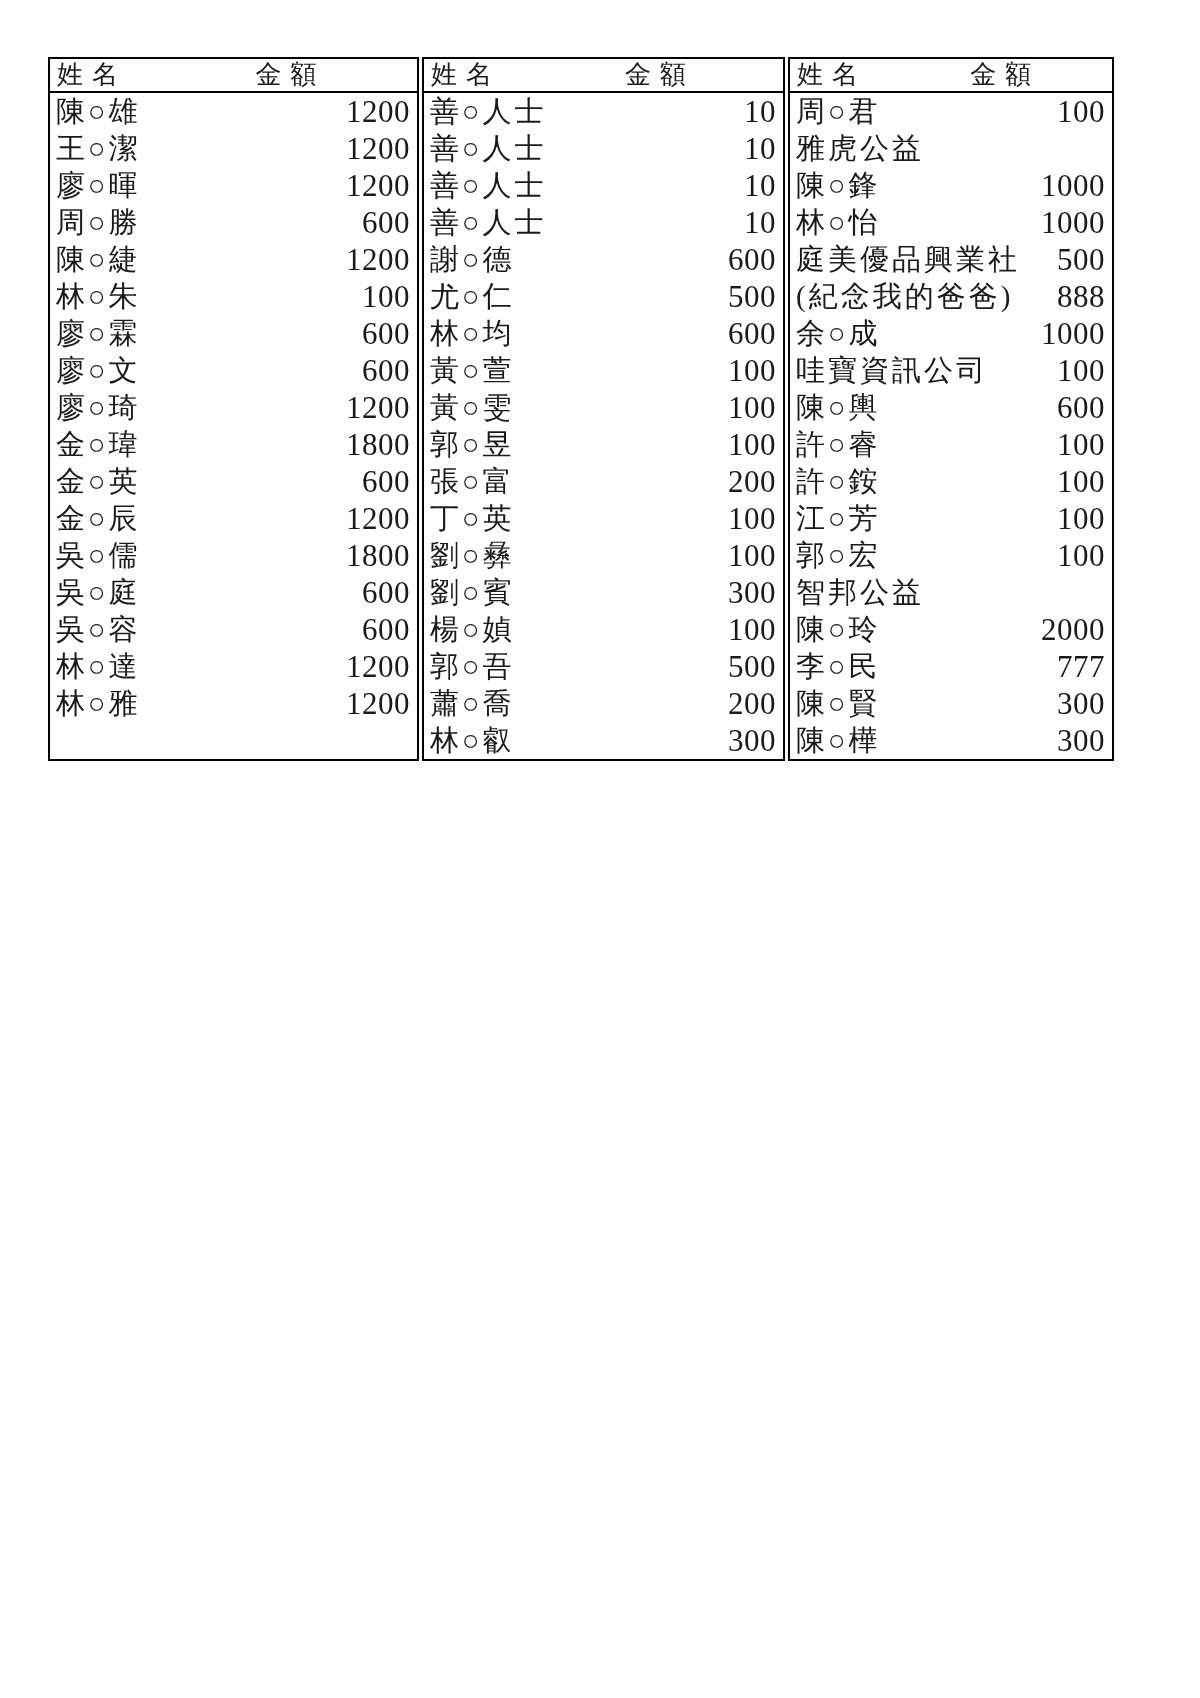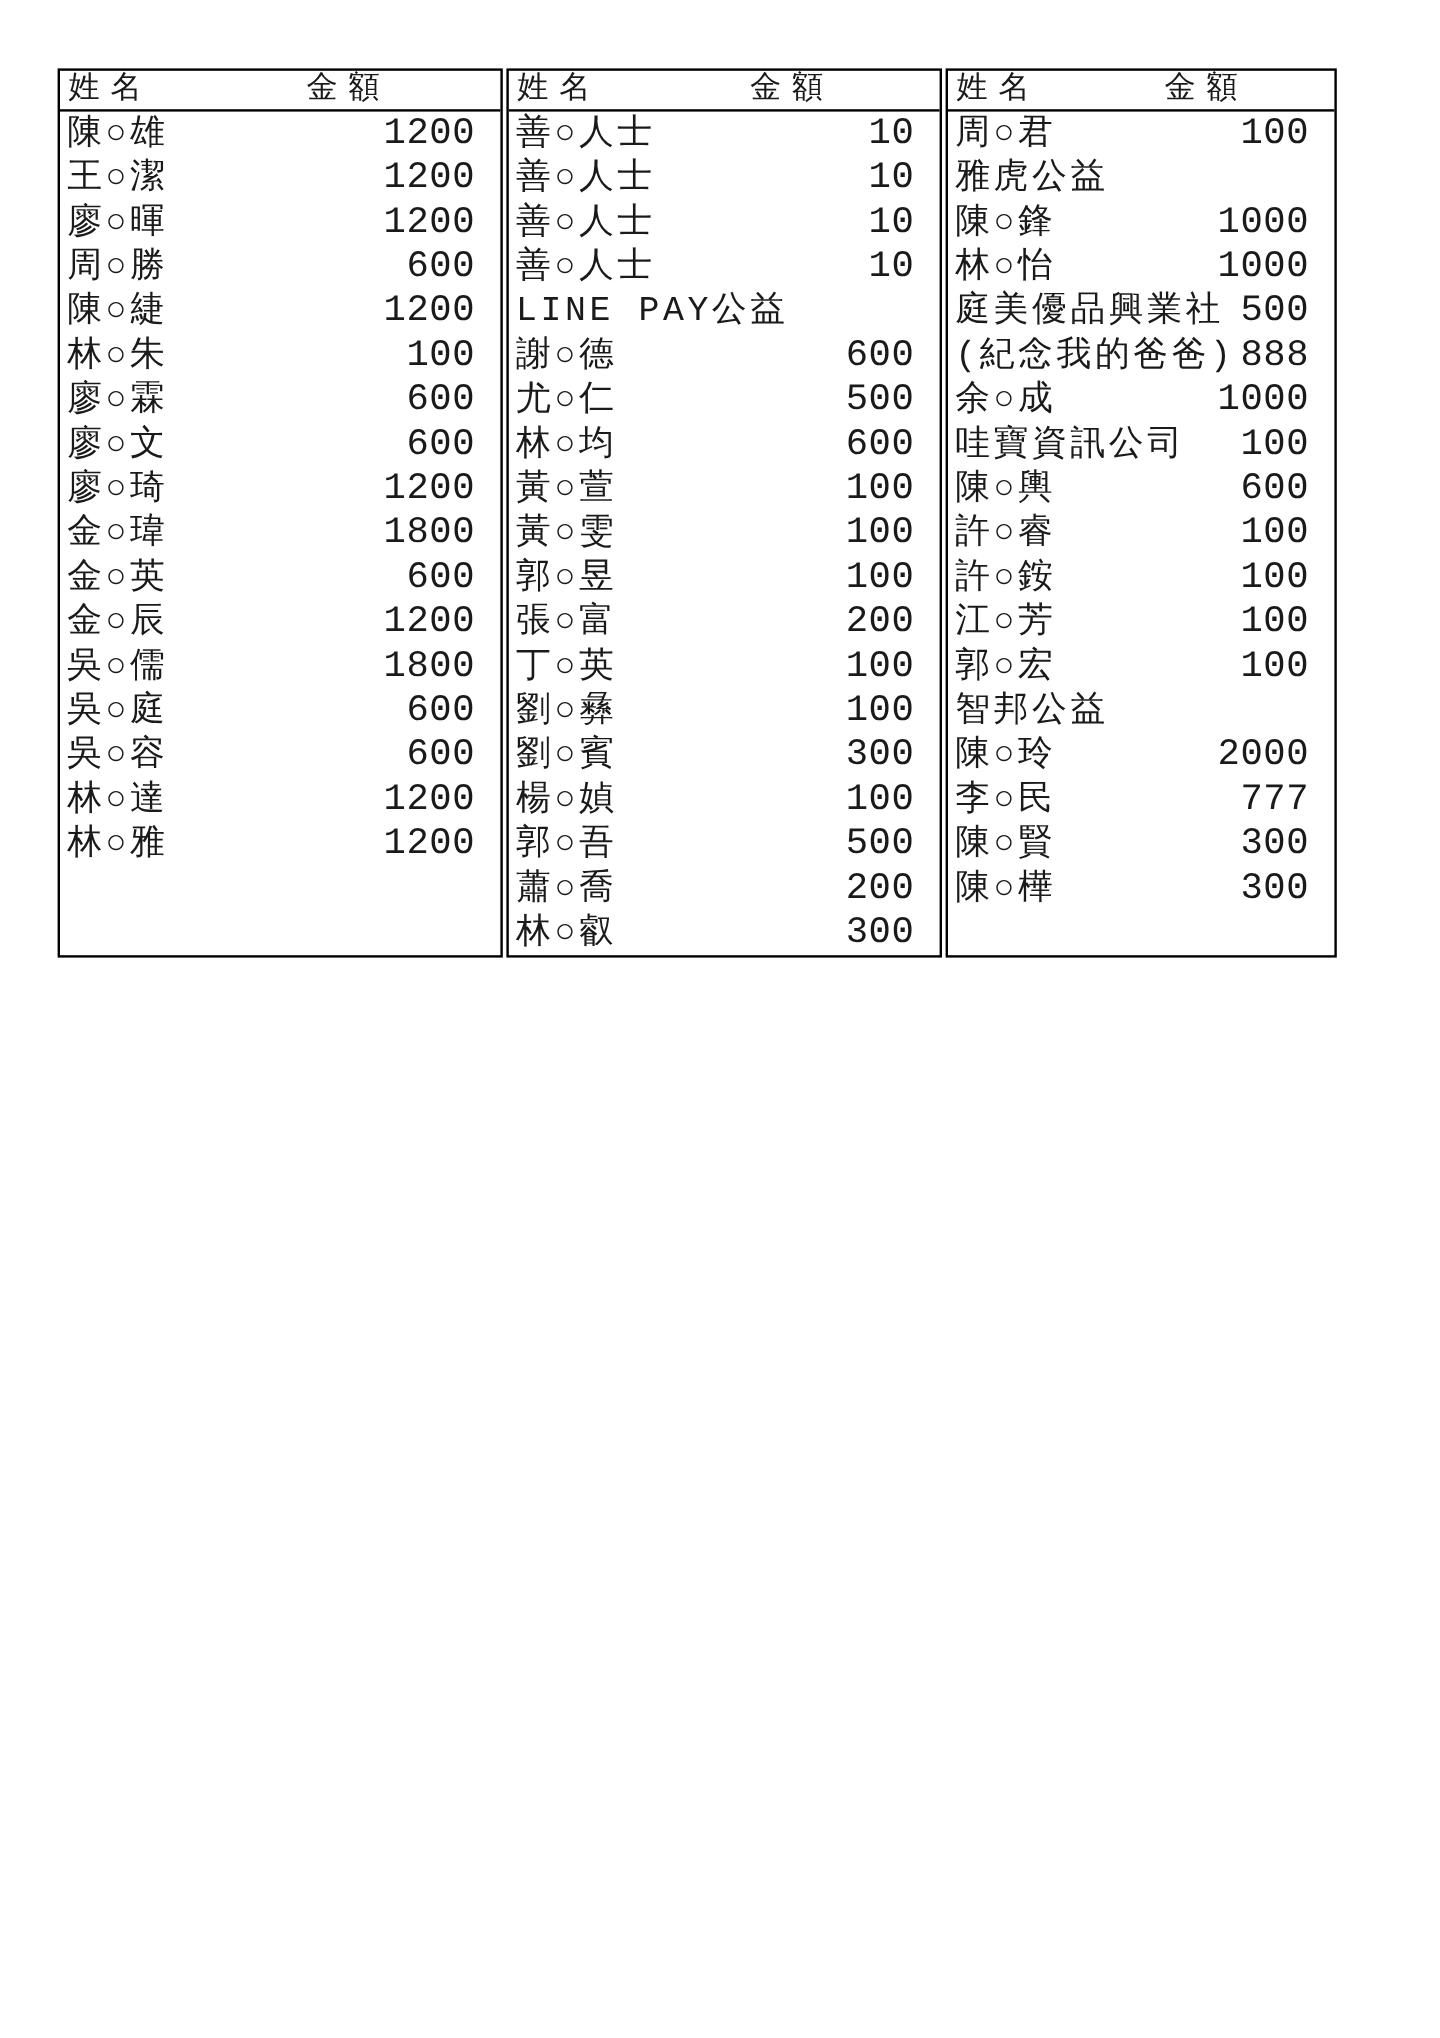--- a/index.html
+++ b/index.html
@@ -5,21 +5,21 @@
   html, body {
     margin: 0;
     padding: 0;
     background: #ffffff;
   }
   .sheet {
     position: relative;
     width: 1200px;
     height: 1253px;
     background: #ffffff;
-    font-family: Liberation Mono, monospace;
+    font-family: Liberation Serif, serif;
     color: #1a1a1a;
   }
   .donation-table {
     position: absolute;
     left: 48px;
     top: 57px;
     display: flex;
     gap: 3px;
   }
   .group {
@@ -52,21 +52,21 @@
     font-size: 26px;
     letter-spacing: 9px;
     text-align: center;
   }
   .rows { width: 100%; }
   .row {
     display: flex;
     justify-content: space-between;
     align-items: center;
     height: 37px;
-    padding: 0 21px 0 6px;
+    padding: 0 7px 0 6px;
     box-sizing: border-box;
     overflow: hidden;
   }
   .cell { white-space: nowrap; }
   .name {
     font-size: 29px;
     letter-spacing: 3px;
     line-height: 37px;
   }
   .amt {
@@ -175,24 +175,20 @@
           </div>
           <div class="row">
             <span class="cell name">善○人士</span>
             <span class="cell amt">10</span>
           </div>
           <div class="row">
             <span class="cell name">善○人士</span>
             <span class="cell amt">10</span>
           </div>
           <div class="row">
-            <span class="cell name">LINE PAY公益</span>
-            <span class="cell amt"></span>
-          </div>
-          <div class="row">
             <span class="cell name">謝○德</span>
             <span class="cell amt">600</span>
           </div>
           <div class="row">
             <span class="cell name">尤○仁</span>
             <span class="cell amt">500</span>
           </div>
           <div class="row">
             <span class="cell name">林○均</span>
             <span class="cell amt">600</span>

